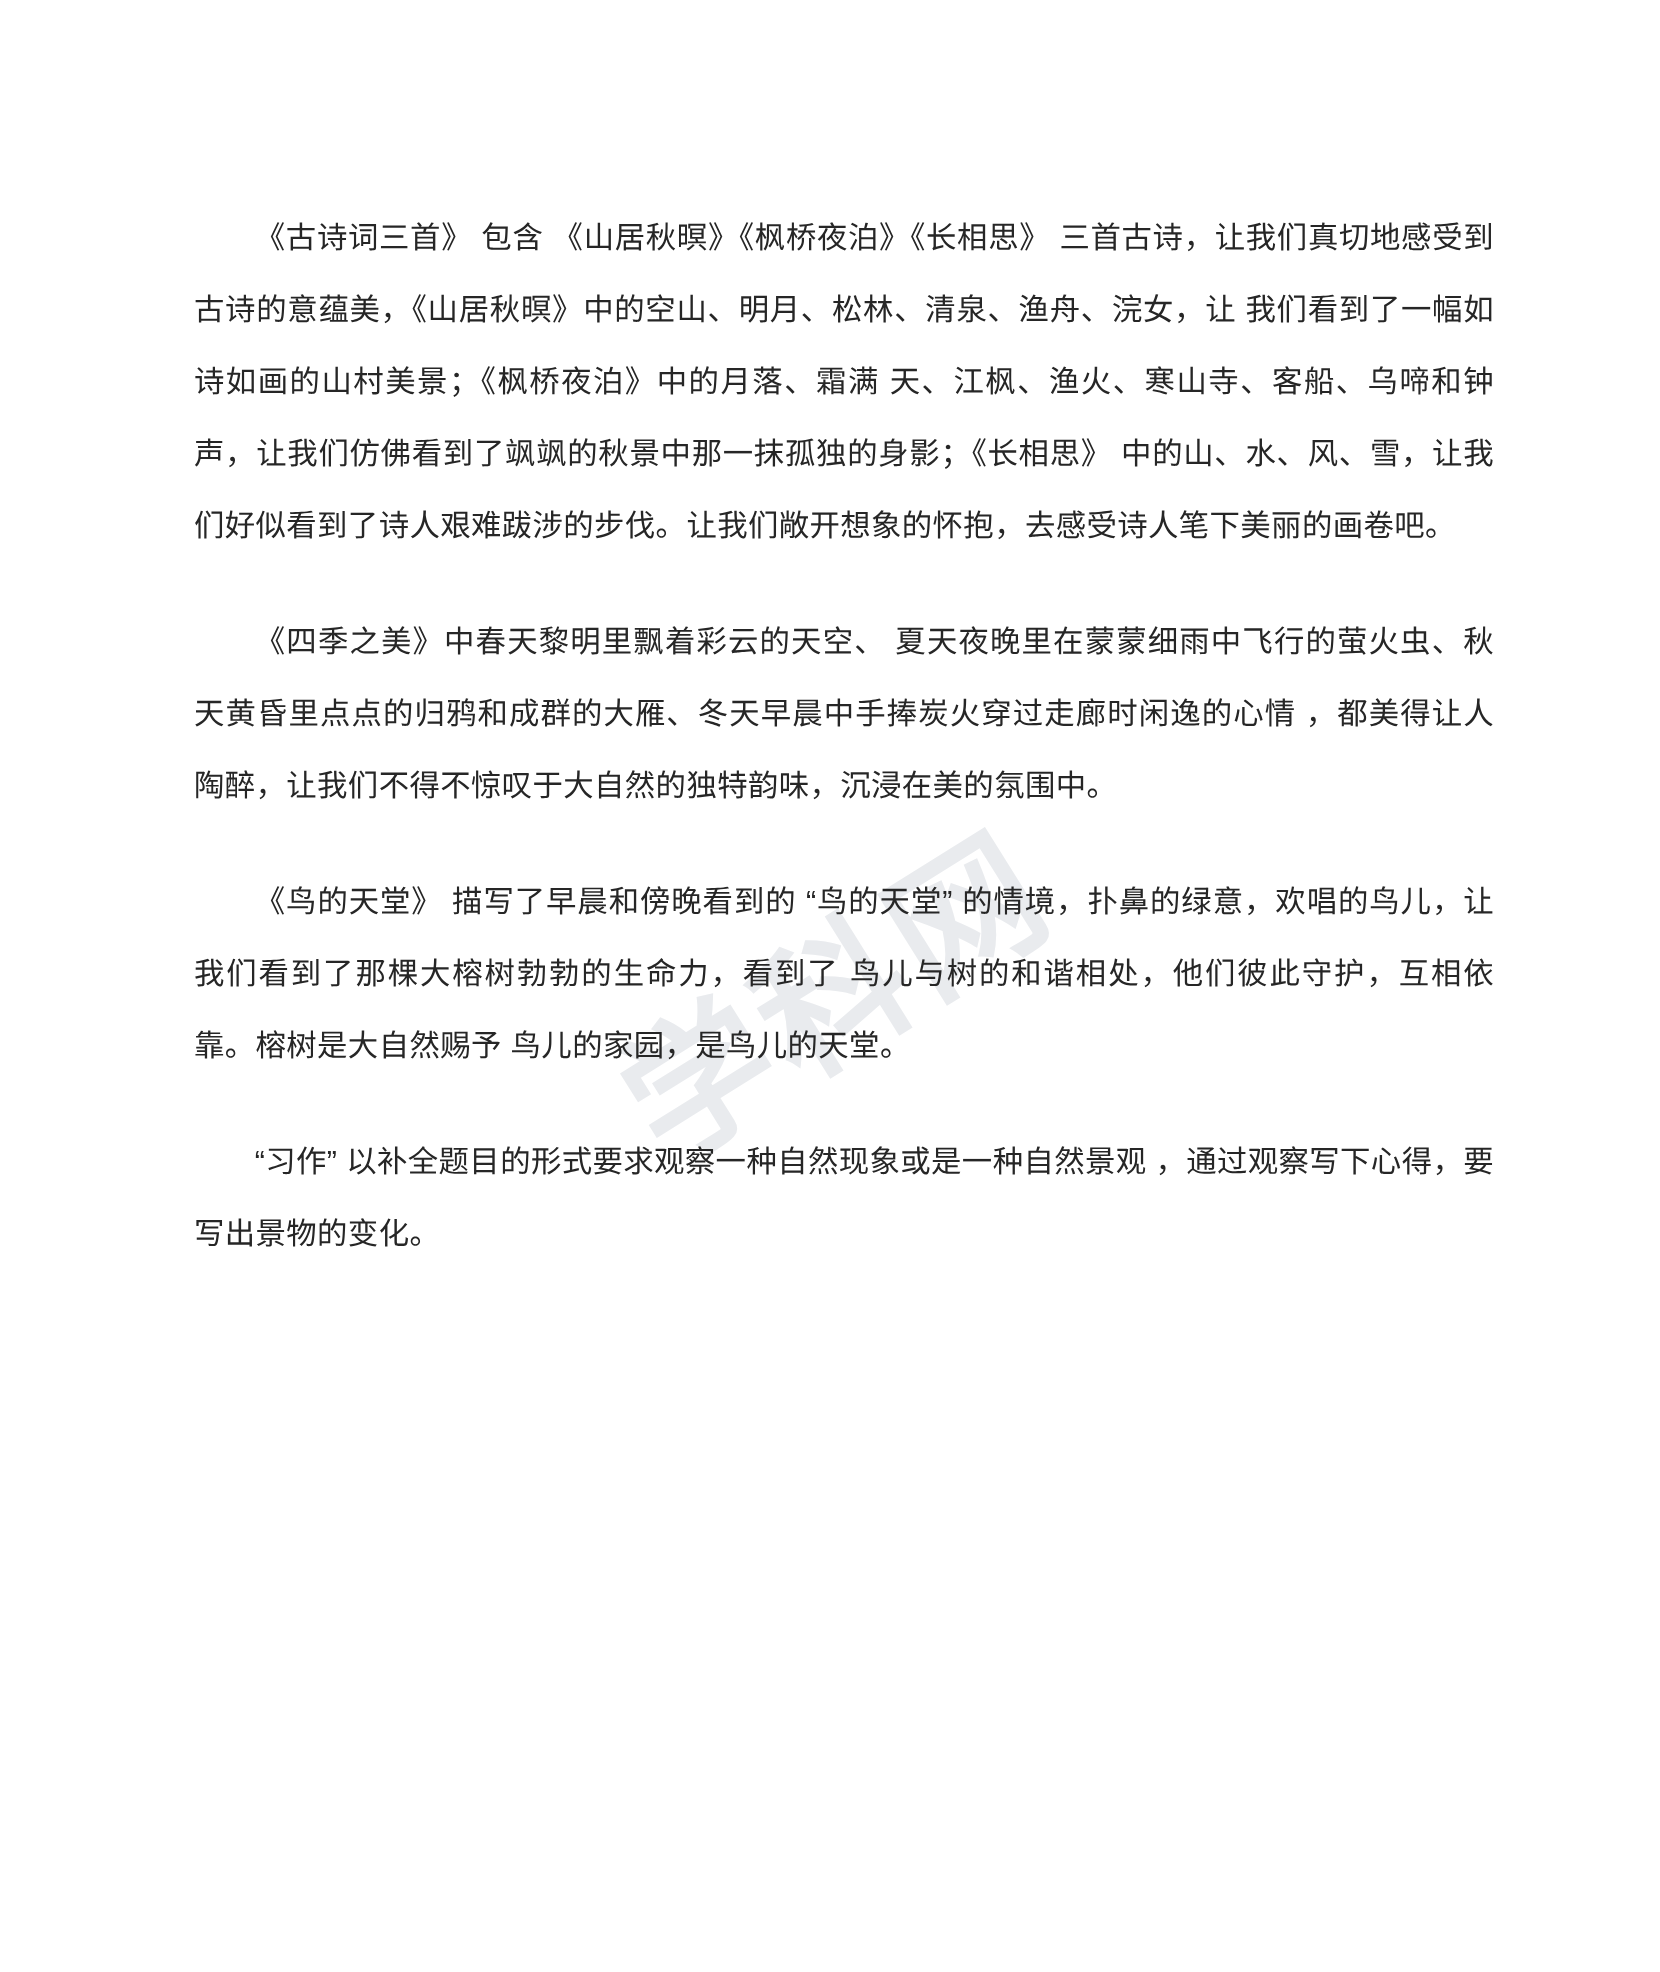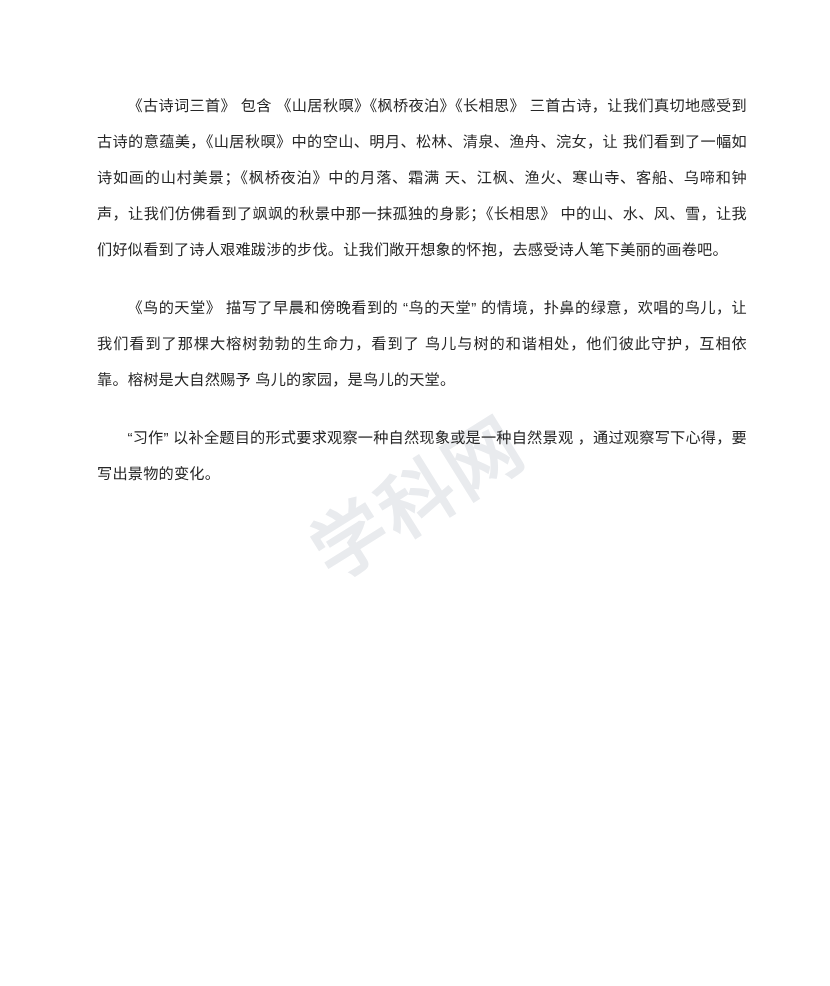--- a/index.html
+++ b/index.html
@@ -44,21 +44,21 @@
     color: #e9ebee;
     white-space: nowrap;
     user-select: none;
   }
 
   
   #content {
     position: absolute;
     z-index: 1;
     left: 97px;
-    top: 88px;
+    top: 102px;
     width: 650px;
   }
 
   .para {
     margin: 0 0 22px 0;
     font-size: 15.2px;
     line-height: 36px;
     color: #262626;
     text-align: justify;
     text-justify: inter-character;
@@ -77,20 +77,21 @@
 <div id="page">
 
   <div id="watermark-layer">
     <div class="watermark-text">学科网</div>
   </div>
 
   <div id="content">
 
     <p class="para">《古诗词三首》 包含 《山居秋暝》《枫桥夜泊》《长相思》 三首古诗，让我们真切地感受到古诗的意蕴美，《山居秋暝》中的空山、明月、松林、清泉、渔舟、浣女，让 我们看到了一幅如诗如画的山村美景；《枫桥夜泊》中的月落、霜满 天、江枫、渔火、寒山寺、客船、乌啼和钟声，让我们仿佛看到了飒飒的秋景中那一抹孤独的身影；《长相思》 中的山、水、风、雪，让我 们好似看到了诗人艰难跋涉的步伐。让我们敞开想象的怀抱，去感受诗人笔下美丽的画卷吧。</p>
 
+    <p class="para">《四季之美》中春天黎明里飘着彩云的天空、 夏天夜晚里在蒙蒙细雨中飞行的萤火虫、秋天黄昏里点点的归鸦和成群的大雁、冬天早晨中手捧炭火穿过走廊时闲逸的心情 ，都美得让人 陶醉，让我们不得不惊叹于大自然的独特韵味，沉浸在美的氛围中。</p>
 
     <p class="para">《鸟的天堂》 描写了早晨和傍晚看到的 “鸟的天堂” 的情境，扑鼻的绿意，欢唱的鸟儿，让我们看到了那棵大榕树勃勃的生命力，看到了 鸟儿与树的和谐相处，他们彼此守护，互相依靠。榕树是大自然赐予 鸟儿的家园，是鸟儿的天堂。</p>
 
 
     <p class="para">“习作” 以补全题目的形式要求观察一种自然现象或是一种自然景观 ，通过观察写下心得，要写出景物的变化。</p>
 
 
   </div>
 
 </div>

